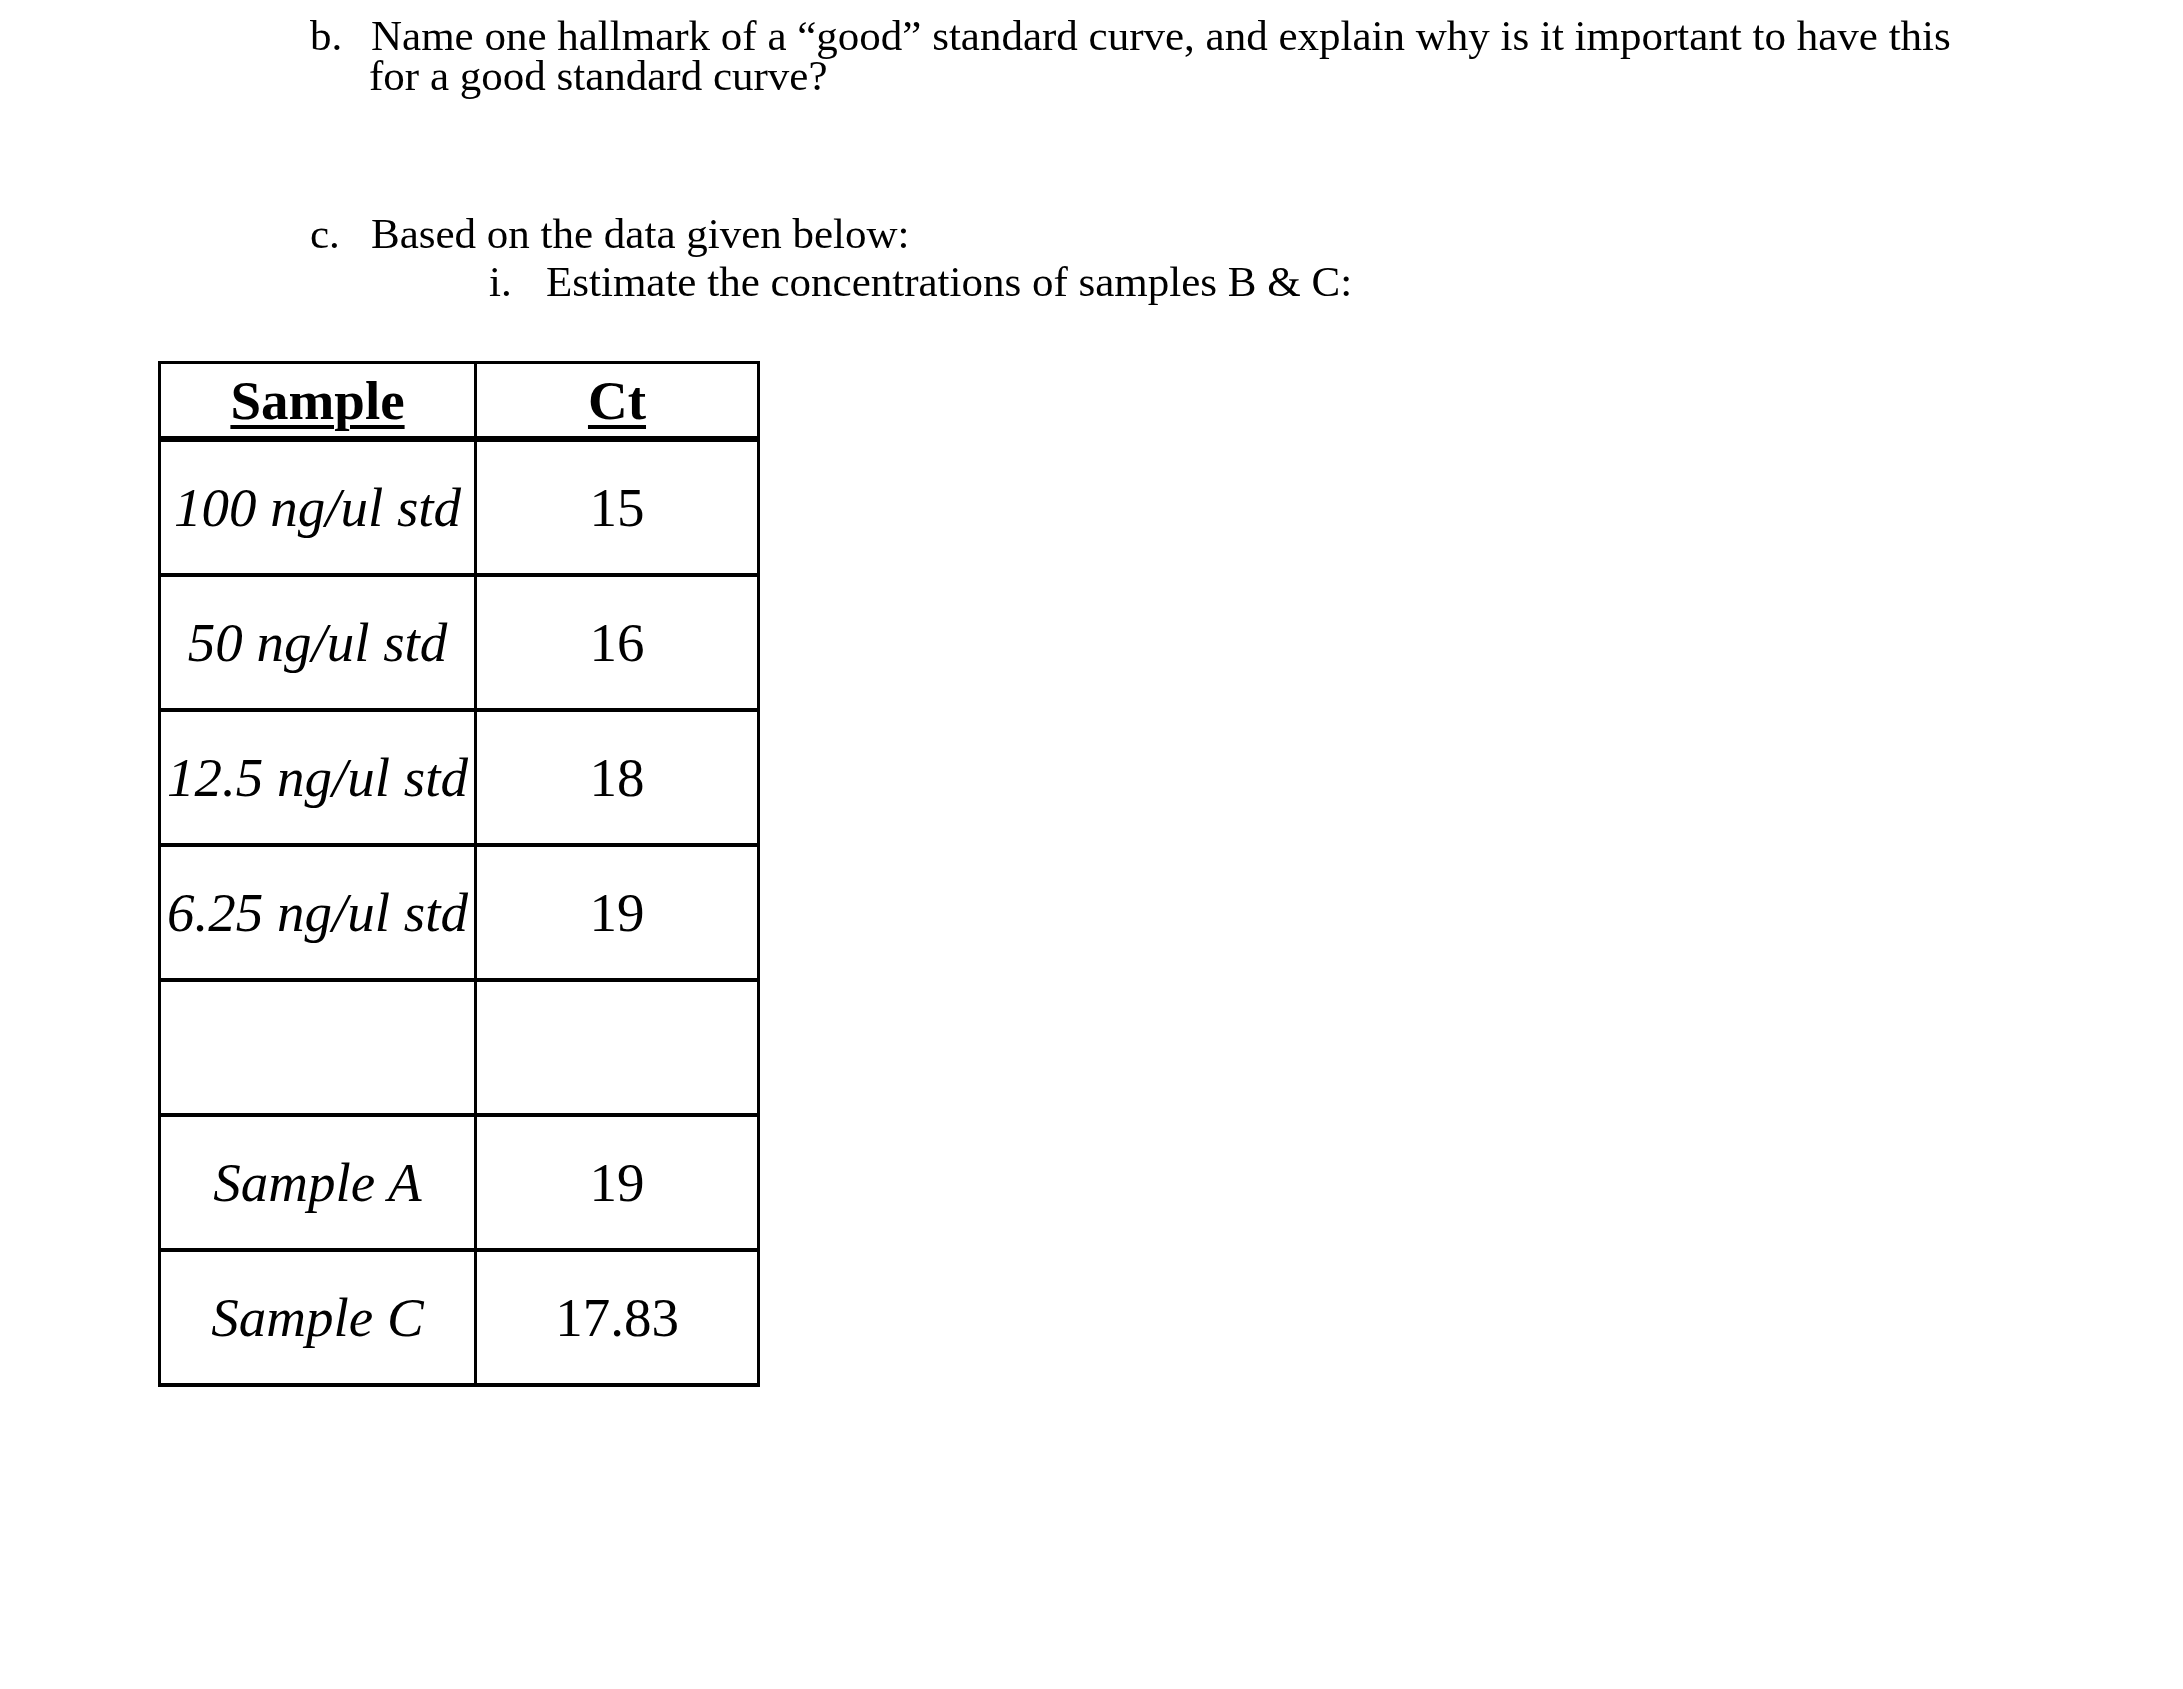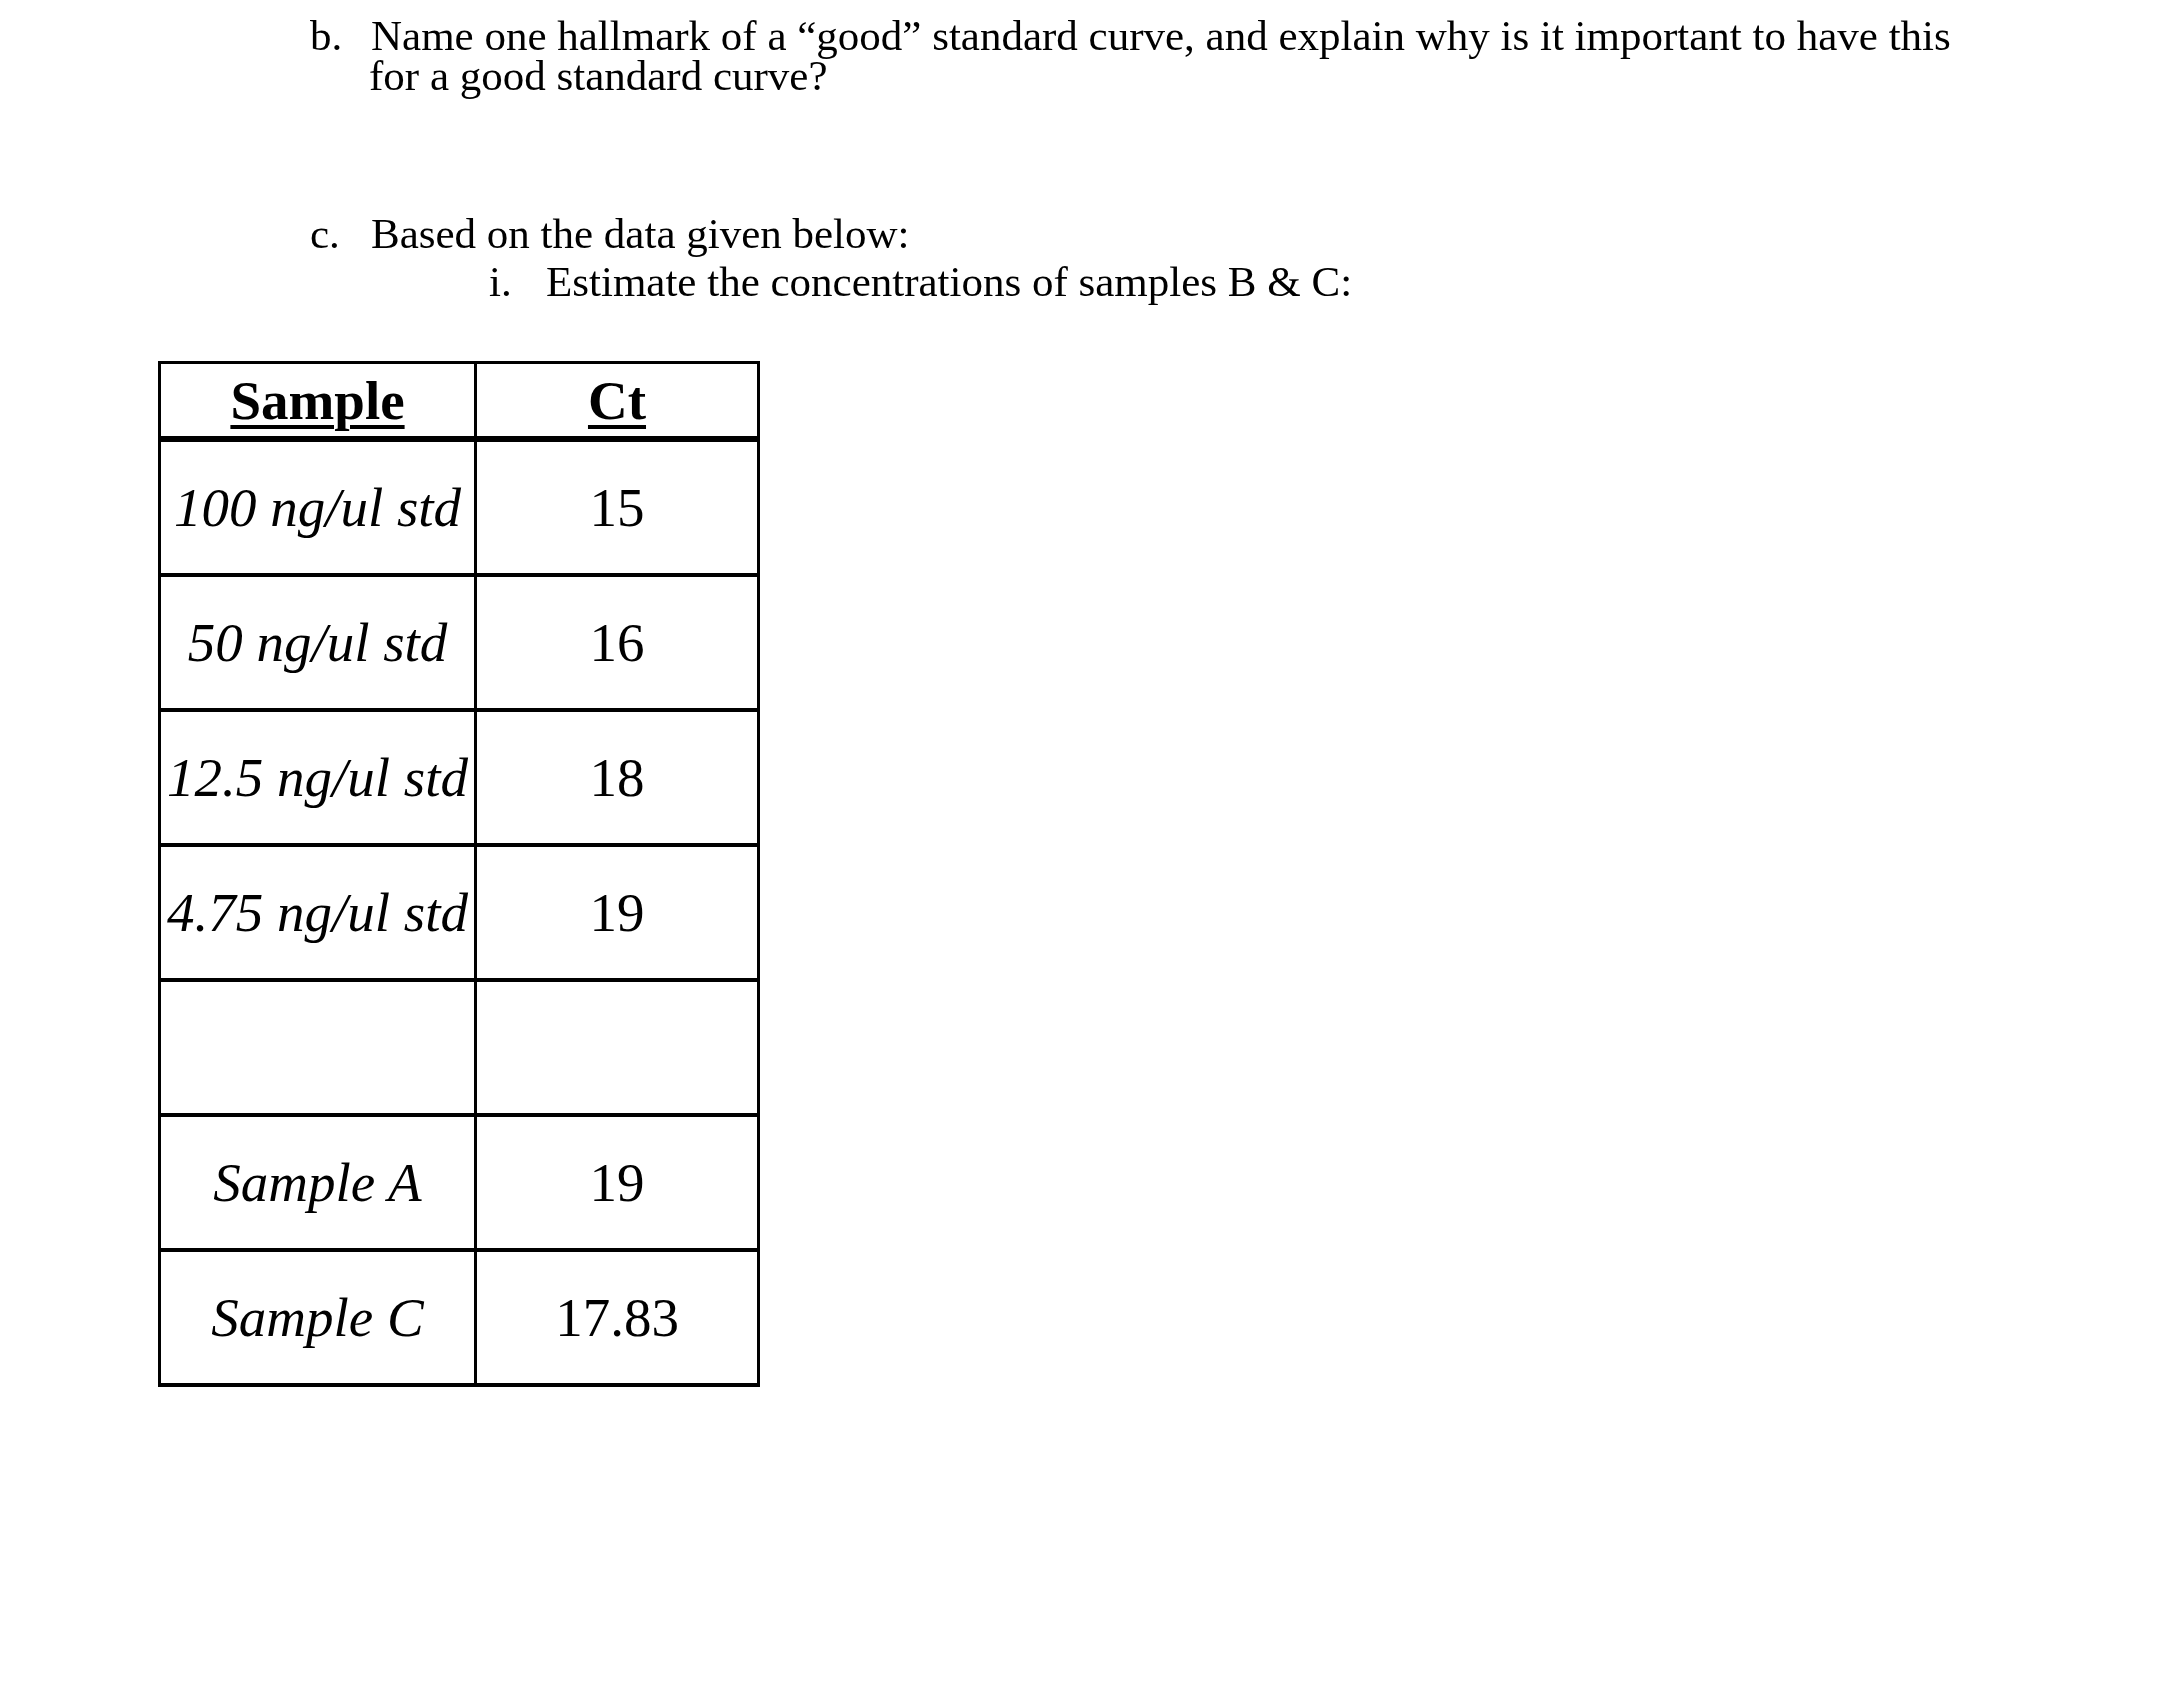--- a/index.html
+++ b/index.html
@@ -111,21 +111,21 @@
     </tr>
     <tr>
       <td class="sample-cell">50 ng/ul std</td>
       <td class="ct-cell">16</td>
     </tr>
     <tr>
       <td class="sample-cell">12.5 ng/ul std</td>
       <td class="ct-cell">18</td>
     </tr>
     <tr>
-      <td class="sample-cell">4.75 ng/ul std</td>
+      <td class="sample-cell">6.25 ng/ul std</td>
       <td class="ct-cell">19</td>
     </tr>
     <tr>
       <td class="sample-cell"></td>
       <td class="ct-cell"></td>
     </tr>
     <tr>
       <td class="sample-cell">Sample A</td>
       <td class="ct-cell">19</td>
     </tr>

